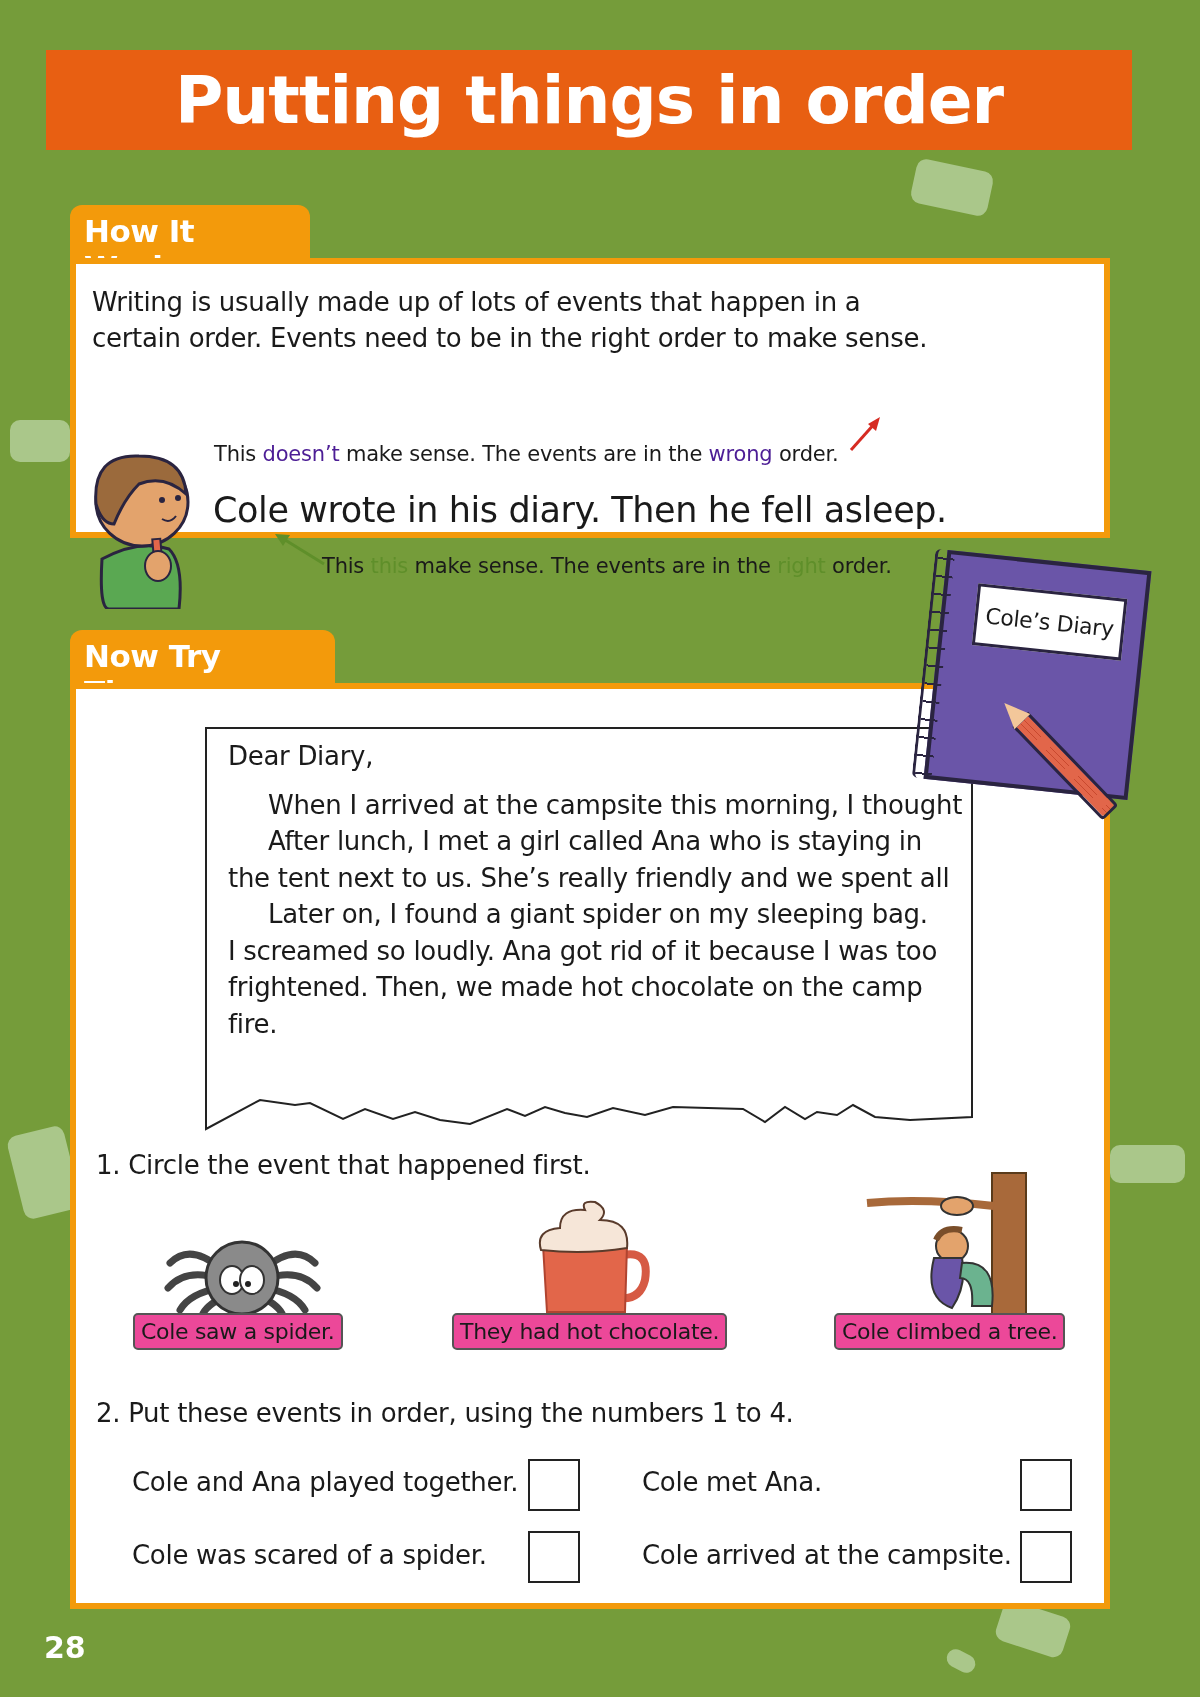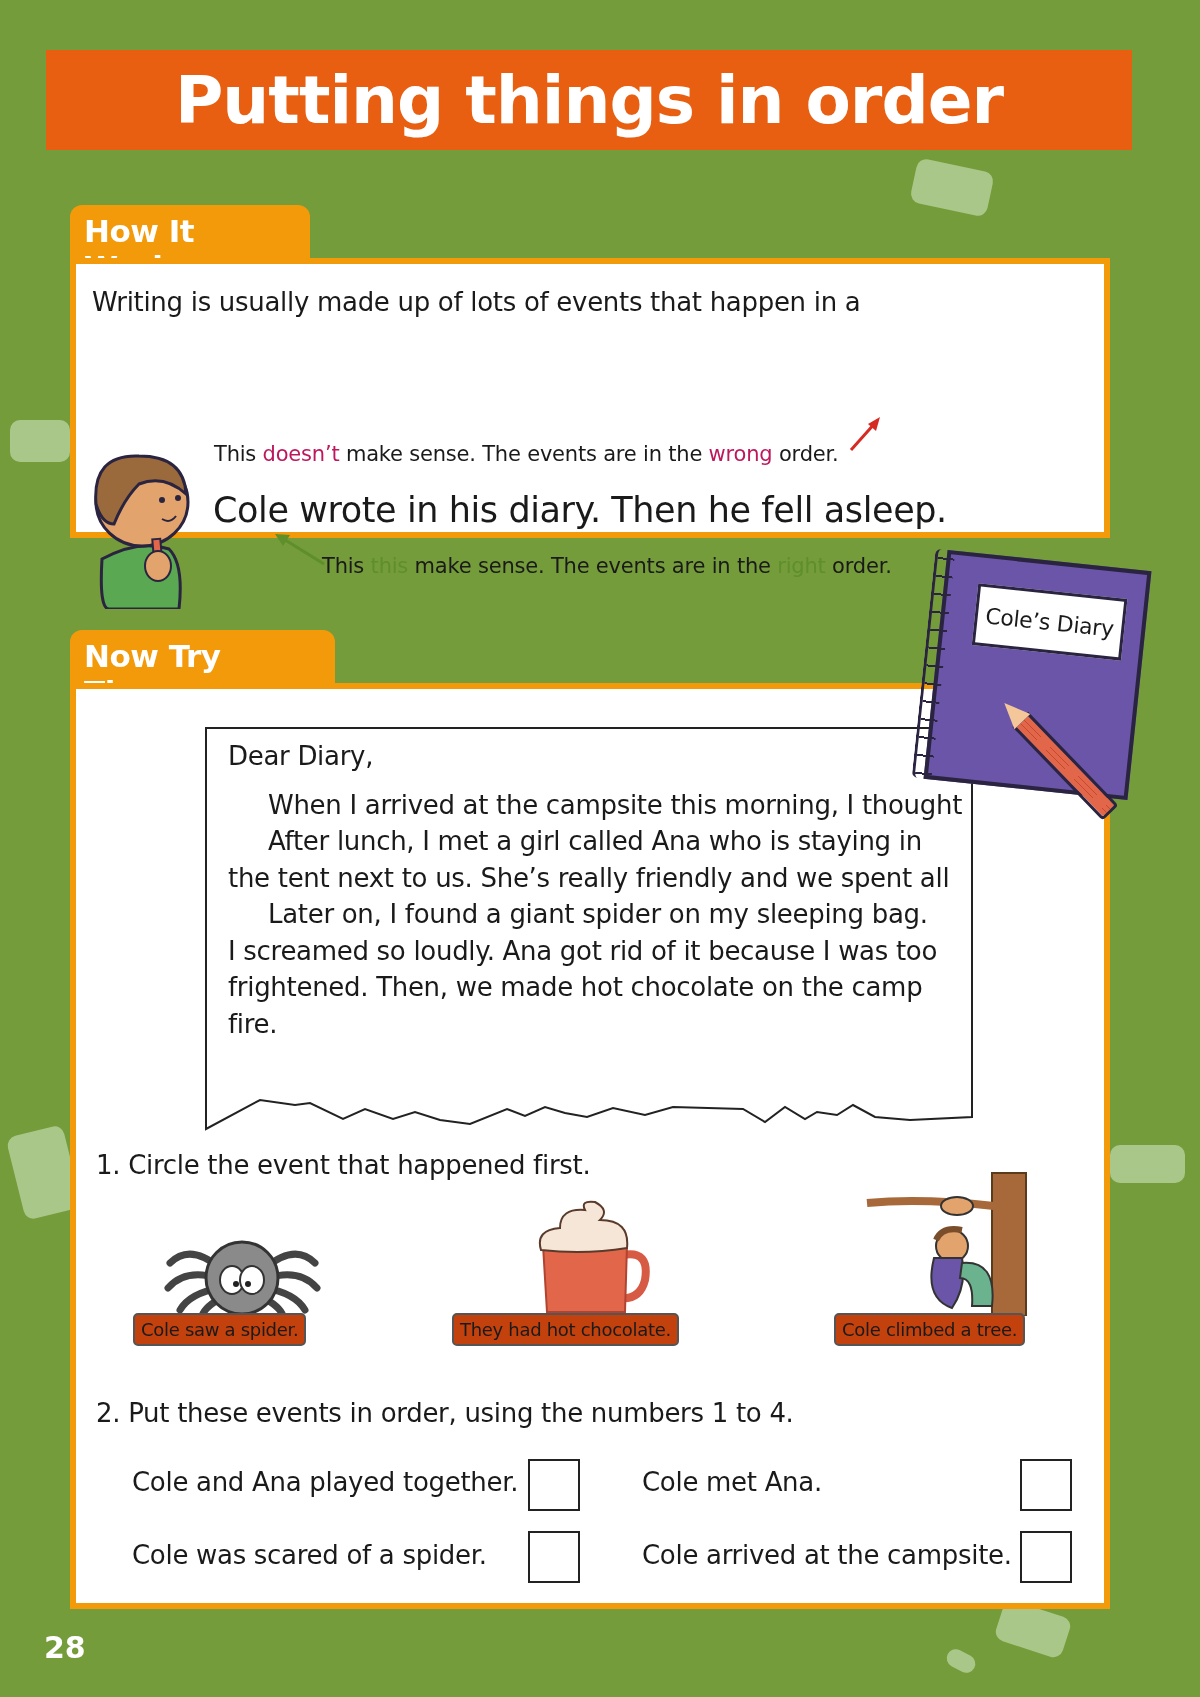--- a/index.html
+++ b/index.html
@@ -62,21 +62,21 @@
   .big {
     position: absolute;
     font-size: 35px;
     letter-spacing: -0.4px;
   }
   .small {
     position: absolute;
     font-size: 21px;
     letter-spacing: -0.2px;
   }
-  .red { color: #be185d; }
+  .red { color: #4c1d95; }
   .green { color: #5f8f2a; }
   .diary-box {
     position: absolute;
     left: 205px; top: 727px;
     width: 768px; height: 390px;
   }
   .diary-text {
     position: absolute;
     left: 22px; top: 14px;
     font-size: 26px; line-height: 36.5px;
@@ -85,24 +85,24 @@
   }
   .diary-text p { margin: 0; }
   .diary-text .indent { text-indent: 40px; }
   .q {
     position: absolute;
     font-size: 26px;
     letter-spacing: -0.3px;
   }
   .label-box {
     position: absolute;
-    background: #c2410c;
+    background: #ec4899;
     border: 2px solid #555;
     border-radius: 5px;
-    font-size: 18px;
+    font-size: 22px;
     padding: 4px 6px;
     white-space: nowrap;
     letter-spacing: -0.3px;
   }
   .order-label {
     position: absolute;
     font-size: 26px;
     letter-spacing: -0.3px;
   }
   .order-box {
@@ -173,20 +173,21 @@
 <div class="bubble" style="left:946px;top:1652px;width:30px;height:18px;transform:rotate(28deg);"></div>
 
 <div class="title-bar">
   <h1>Putting things in order</h1>
 </div>
 
 <div class="tab" style="left:70px;top:205px;width:240px;">How It Works</div>
 <div class="panel" style="left:70px;top:258px;width:1040px;height:280px;">
   <div class="intro hand">
     <div>Writing is usually made up of lots of events that happen in a</div>
+    <div>certain order.  Events need to be in the right order to make sense.</div>
   </div>
   <div class="small hand" style="left:138px;top:178px;">
     <span>This </span><span class="red">doesn’t</span><span> make sense.  The events are in the </span><span class="red">wrong</span><span> order.</span>
   </div>
   <svg class="illus" style="left:770px;top:150px;" width="40" height="40" viewBox="0 0 40 40">
     <line x1="5" y1="36" x2="30" y2="8" stroke="#d62b22" stroke-width="3"></line>
     <polygon points="34,3 22,10 30,17" fill="#d62b22"></polygon>
   </svg>
   <div class="big hand" style="left:137px;top:226px;">Cole wrote in his diary.  Then he fell asleep.</div>
   <div class="small hand" style="left:246px;top:290px;">

